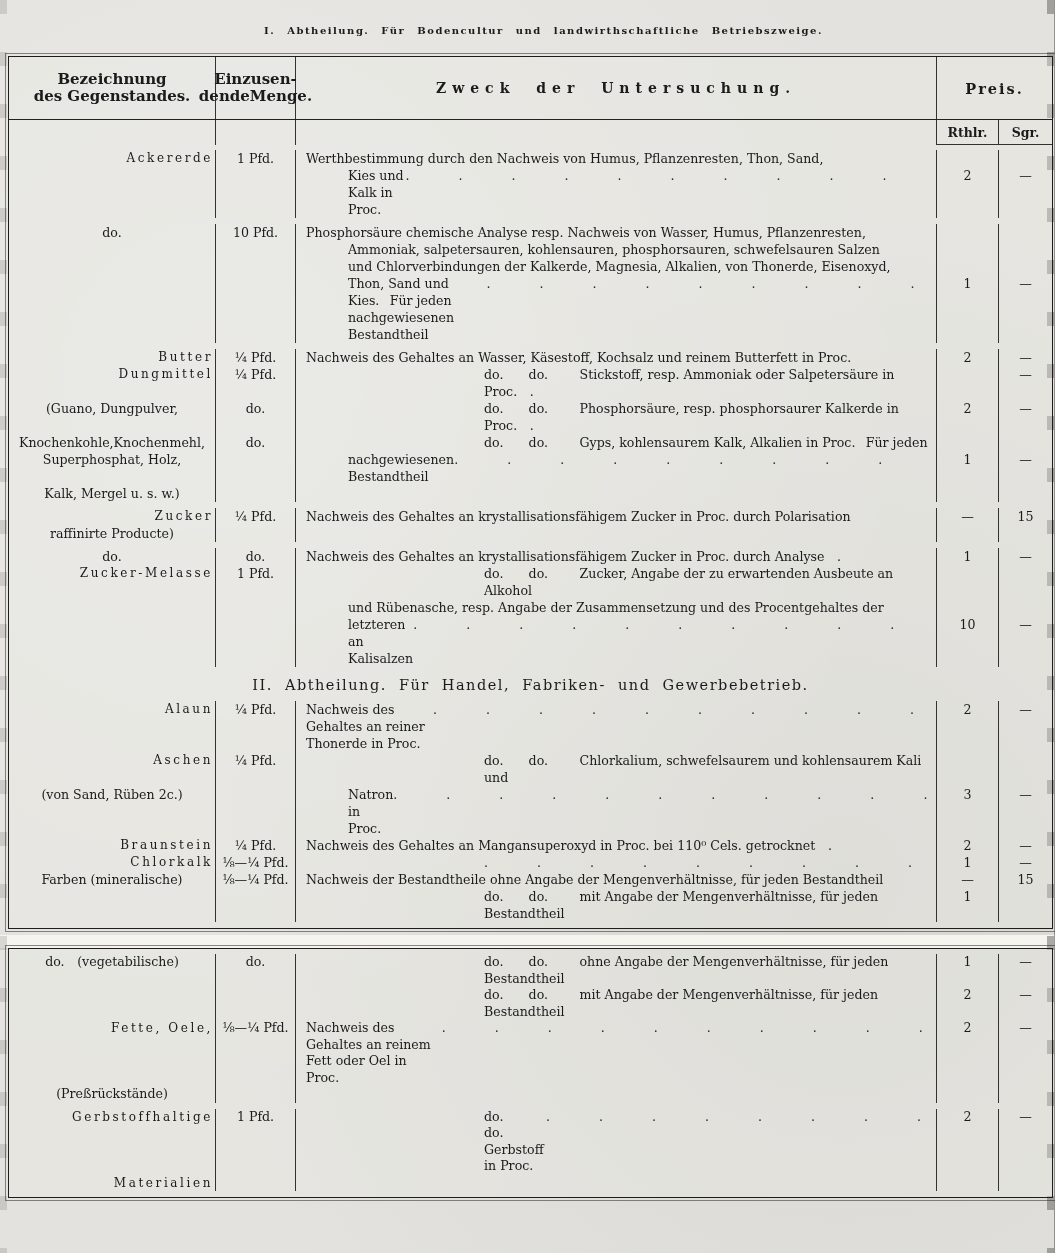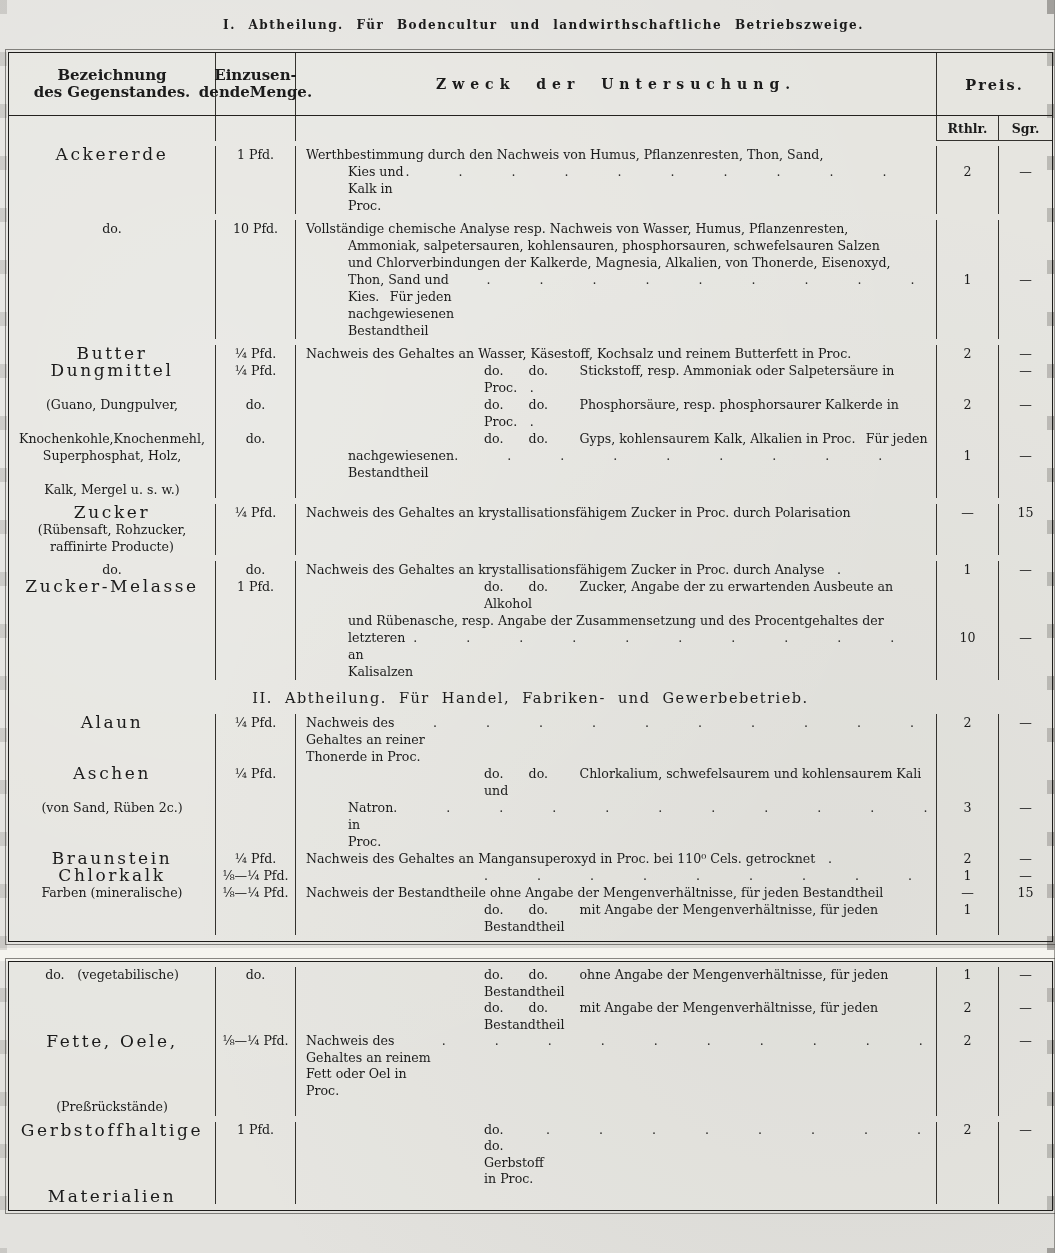--- a/index.html
+++ b/index.html
@@ -7,21 +7,21 @@
        font-family:"DejaVu Serif","Liberation Serif",serif;color:#1b1b1b;}
   .sheet{position:relative;width:1055px;height:1253px;overflow:hidden;
          background:
            radial-gradient(ellipse at 20% 30%, rgba(255,255,255,.25), transparent 60%),
            radial-gradient(ellipse at 80% 70%, rgba(120,120,110,.10), transparent 55%),
            #e3e2de;}
   .edge{position:absolute;top:0;bottom:0;width:7px;opacity:.45;
         background:repeating-linear-gradient(180deg,#55524e 0 14px,transparent 14px 52px);}
   .edge.l{left:0;opacity:.18;}
   .edge.r{right:0;}
-  .page-title{padding-top:18px;text-align:center;font-weight:bold;font-size:12px;
+  .page-title{padding-top:25px;text-align:center;font-weight:bold;font-size:10px;
               letter-spacing:1.5px;word-spacing:7px;margin-left:32px;}
   .ptable{position:relative;margin:20px 2px 0 8px;width:1043px;
           border:1.5px solid #1e1d1b;outline:1px solid rgba(45,43,40,.55);outline-offset:2px;
           background:rgba(236,235,230,.35);}
   .ptable.t2{margin-top:0;}
   .block-gap{height:13px;margin-top:6px;background:#f5f4ef;}
   
   .thead{display:grid;grid-template-columns:207px 80px 641px 115px;height:62px;
          border-bottom:1.4px solid #24221f;}
   .th{display:flex;flex-direction:column;justify-content:center;align-items:center;
@@ -33,21 +33,21 @@
   .sh{border-right:1px solid #34322e;}
   .sh.last{border-right:none;}
   .sh.p{display:flex;align-items:center;justify-content:center;font-weight:bold;
         font-size:12.5px;border-bottom:1px solid #34322e;}
   
   .tbody{padding:5px 0 6px 0;}
   .line{display:grid;grid-template-columns:207px 80px 641px 62px 53px;}
   .line>div{min-height:17px;line-height:17px;font-size:12.6px;}
   .t2 .line>div{min-height:16.5px;line-height:16.5px;}
   .n{text-align:center;border-right:1px solid #34322e;padding:0 2px;}
-  .n.sp{letter-spacing:2.6px;font-size:17px;}
+  .n.sp{letter-spacing:2.6px;font-size:12px;text-align:right;}
   .m{text-align:center;border-right:1px solid #34322e;}
   .z{border-right:1px solid #34322e;padding-left:10px;padding-right:6px;
      display:flex;white-space:pre;}
   .z .txt{white-space:pre-wrap;}
   .z.ind{padding-left:52px;}
   .z.dodo{padding-left:188px;}
   .leader{flex:1 1 auto;overflow:hidden;white-space:nowrap;min-width:10px;}
   .leader::after{content:". . . . . . . . . . . . . . . . . . . . . . . . .";
                  letter-spacing:15px;word-spacing:15px;color:#2a2927;}
   .r{text-align:center;border-right:1px solid #34322e;font-size:13.4px;}
@@ -95,21 +95,21 @@
         <div class="line">
           <div class="n"></div>
           <div class="m"></div>
           <div class="z ind"><span class="txt">Kies und Kalk in Proc.</span><span class="leader"></span></div>
           <div class="r">2</div>
           <div class="s">—</div>
         </div>
         <div class="line" style="margin-top: 6px;">
           <div class="n">do.</div>
           <div class="m">10 Pfd.</div>
-          <div class="z"><span class="txt">Vollständige chemische Analyse resp. Nachweis von Wasser, Humus, Pflanzenresten,</span></div>
+          <div class="z"><span class="txt">Phosphorsäure chemische Analyse resp. Nachweis von Wasser, Humus, Pflanzenresten,</span></div>
           <div class="r"></div>
           <div class="s"></div>
         </div>
         <div class="line">
           <div class="n"></div>
           <div class="m"></div>
           <div class="z ind"><span class="txt">Ammoniak, salpetersauren, kohlensauren, phosphorsauren, schwefelsauren Salzen</span></div>
           <div class="r"></div>
           <div class="s"></div>
         </div>
@@ -168,27 +168,20 @@
           <div class="z"></div>
           <div class="r"></div>
           <div class="s"></div>
         </div>
         <div class="line" style="margin-top: 6px;">
           <div class="n sp">Zucker</div>
           <div class="m">¼ Pfd.</div>
           <div class="z"><span class="txt">Nachweis des Gehaltes an krystallisationsfähigem Zucker in Proc. durch Polarisation</span></div>
           <div class="r">—</div>
           <div class="s">15</div>
-        </div>
-        <div class="line">
-          <div class="n">(Rübensaft, Rohzucker,</div>
-          <div class="m"></div>
-          <div class="z"></div>
-          <div class="r"></div>
-          <div class="s"></div>
         </div>
         <div class="line">
           <div class="n">raffinirte Producte)</div>
           <div class="m"></div>
           <div class="z"></div>
           <div class="r"></div>
           <div class="s"></div>
         </div>
         <div class="line" style="margin-top: 6px;">
           <div class="n">do.</div>

